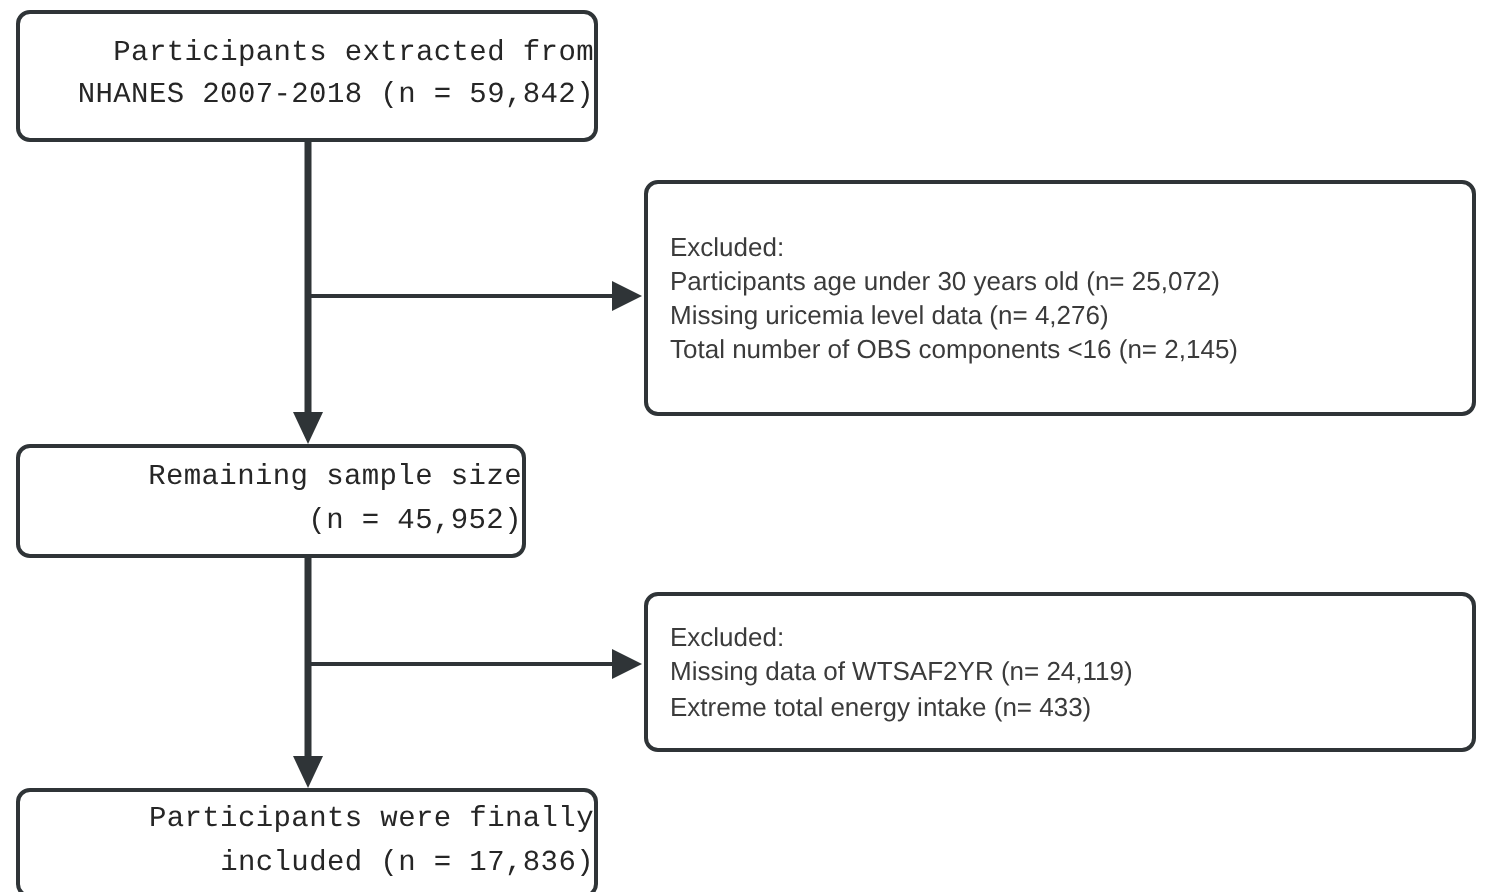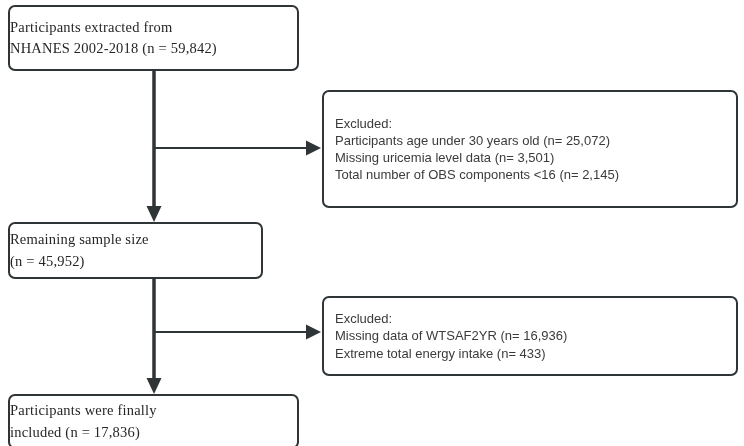--- a/index.html
+++ b/index.html
@@ -26,23 +26,23 @@
     position: absolute;
     box-sizing: border-box;
     border: 2px solid #2f3437;
     border-radius: 7px;
     background: #ffffff;
     display: flex;
     flex-direction: column;
     justify-content: center;
   }
   .box-mono {
-    align-items: flex-start;
+    align-items: flex-end;
     text-align: center;
-    font-family: Liberation Serif, serif;
+    font-family: Liberation Mono, monospace;
     font-size: 14.5px;
     line-height: 1.45;
     color: #262626;
     letter-spacing: 0.2px;
   }
   .box-sans {
     align-items: flex-start;
     text-align: left;
     font-family: "Liberation Sans", sans-serif;
     font-size: 13px;
@@ -82,37 +82,37 @@
 
   <line x1="154" y1="279" x2="154" y2="384" stroke="#2f3437" stroke-width="3.5"></line>
   <polygon points="154,394 146.5,378 161.5,378" fill="#2f3437"></polygon>
 
   <line x1="154" y1="332" x2="309" y2="332" stroke="#2f3437" stroke-width="2"></line>
   <polygon points="321,332 306,324.5 306,339.5" fill="#2f3437"></polygon>
 </svg>
 
 <div class="box box-mono" id="box-top">
   <div class="line">Participants extracted from</div>
-  <div class="line">NHANES 2002-2018 (n = 59,842)</div>
+  <div class="line">NHANES 2007-2018 (n = 59,842)</div>
 </div>
 
 <div class="box box-sans" id="box-excl-1">
   <div class="line">Excluded:</div>
   <div class="line">Participants age under 30 years old (n= 25,072)</div>
-  <div class="line">Missing uricemia level data (n= 3,501)</div>
+  <div class="line">Missing uricemia level data (n= 4,276)</div>
   <div class="line">Total number of  OBS components &lt;16 (n= 2,145)</div>
 </div>
 
 <div class="box box-mono" id="box-middle">
   <div class="line">Remaining sample size</div>
   <div class="line">(n = 45,952)</div>
 </div>
 
 <div class="box box-sans" id="box-excl-2">
   <div class="line">Excluded:</div>
-  <div class="line">Missing data of WTSAF2YR (n= 16,936)</div>
+  <div class="line">Missing data of WTSAF2YR (n= 24,119)</div>
   <div class="line">Extreme total energy intake (n= 433)</div>
 </div>
 
 <div class="box box-mono" id="box-bottom">
   <div class="line">Participants were finally</div>
   <div class="line">included (n = 17,836)</div>
 </div>
 
 </body></html>

